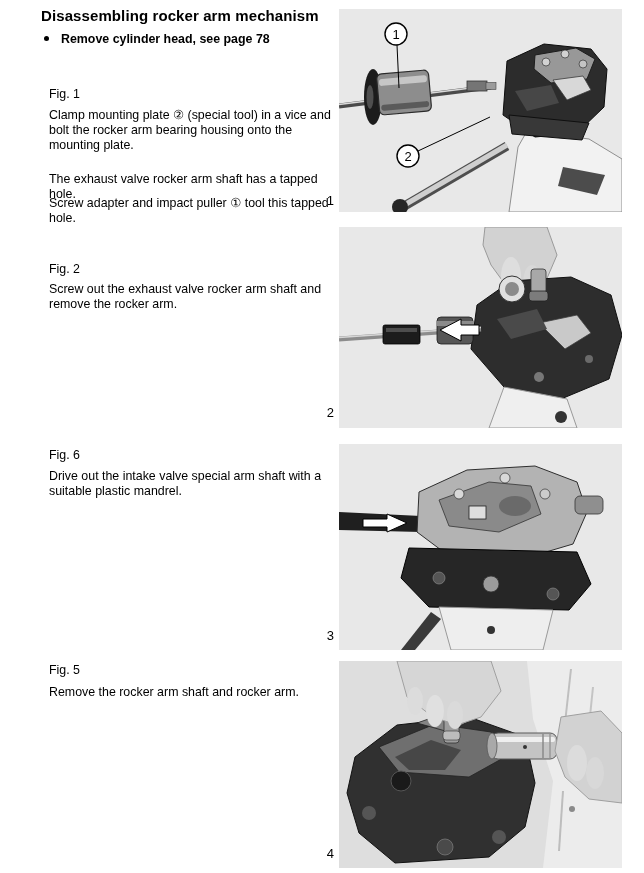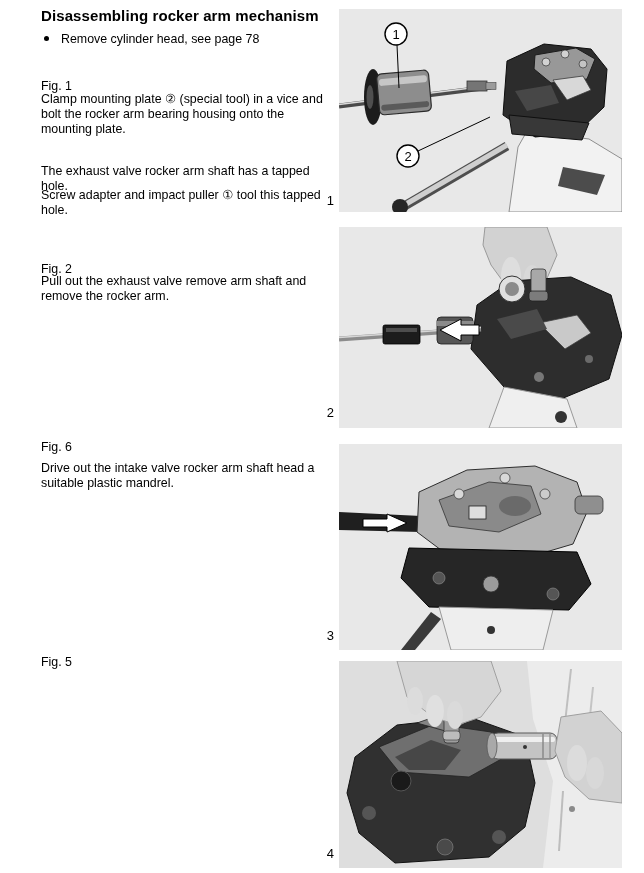--- a/index.html
+++ b/index.html
@@ -8,28 +8,28 @@
     font-family:"Liberation Sans", sans-serif; color:#000;
     position:relative; overflow:hidden;
   }
   .page { position:absolute; inset:0; }
   .title {
     position:absolute; left:41px; top:7px; margin:0;
     font-size:15px; font-weight:bold; letter-spacing:0.1px;
   }
   .bullet-row {
     position:absolute; left:44px; top:32px;
-    font-size:12.4px; line-height:15px;
+    font-size:12.4px; line-height:15px;font-weight:bold;
   }
   .bullet-dot {
     display:inline-block; width:5px; height:5px; border-radius:50%;
     background:#000; margin-right:12px; vertical-align:2px;
   }
   .fig-label, .body {
-    position:absolute; left:41px; width:300px; margin:0;
+    position:absolute; left:41px; width:300px; margin:8px;
     font-size:12.4px; line-height:15px; white-space:pre-line;
   }
   .photo {
     position:absolute; left:339px; width:283px; margin:0; padding:0;
   }
   .photo svg { display:block; width:100%; height:100%; }
   .photo-num {
     position:absolute; left:314px; width:20px; text-align:right;
     font-size:13px; line-height:15px;
   }
@@ -40,37 +40,38 @@
 
 <div class="page">
 
   <h1 class="title">Disassembling rocker arm mechanism</h1>
 
   <div class="bullet-row">
     <span class="bullet-dot"></span><span>Remove cylinder head, see page 78</span>
   </div>
 
   <div class="fig-label" style="top:79px">Fig. 1</div>
-  <p class="body" style="top:92px">Clamp mounting plate ② (special tool) in a vice and
+  <p class="body" style="top:100px">Clamp mounting plate ② (special tool) in a vice and
 bolt the rocker arm bearing housing onto the
 mounting plate.</p>
   <p class="body" style="top:164px">The exhaust valve rocker arm shaft has a tapped
 hole.</p>
   <p class="body" style="top:188px">Screw adapter and impact puller ① tool this tapped
 hole.</p>
 
-  <div class="fig-label" style="top:262px">Fig. 2</div>
-  <p class="body" style="top:274px">Pull out the exhaust valve remove arm shaft and
+  <div class="fig-label" style="top:254px">Fig. 2</div>
+  <p class="body" style="top:274px">Screw out the exhaust valve rocker arm shaft and
 remove the rocker arm.</p>
 
   <div class="fig-label" style="top:440px">Fig. 6</div>
-  <p class="body" style="top:461px">Drive out the intake valve rocker arm shaft head a
+  <p class="body" style="top:461px">Drive out the intake valve special arm shaft with a
 suitable plastic mandrel.</p>
 
   <div class="fig-label" style="top:655px">Fig. 5</div>
+  <p class="body" style="top:677px">Remove the rocker arm shaft and rocker arm.</p>
 
   <figure class="photo" style="top:9px; height:203px">
     <svg viewBox="0 0 283 203">
       <rect width="283" height="203" fill="#e8e8e8"></rect>
 
       <polygon points="188,122 250,130 283,150 283,203 170,203 179,138" fill="#f2f2f2" stroke="#8f8f8f" stroke-width="1"></polygon>
       <polygon points="224,158 266,166 258,186 219,177" fill="#4c4c4c"></polygon>
 
       <line x1="62" y1="199" x2="168" y2="137" stroke="#4e4e4e" stroke-width="9"></line>
       <line x1="62" y1="198" x2="168" y2="136" stroke="#cfcfcf" stroke-width="5"></line>

